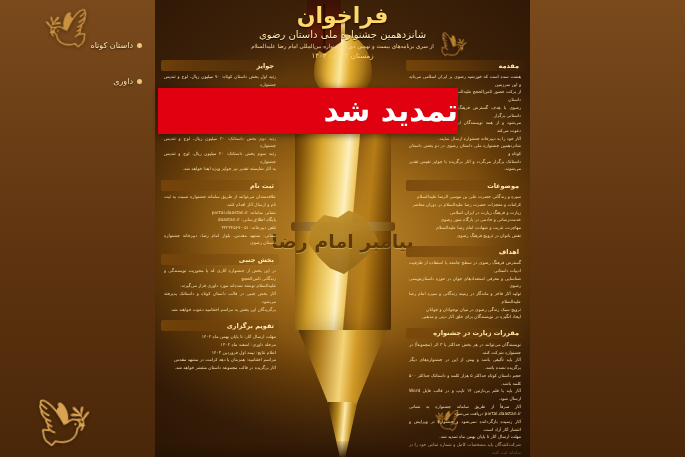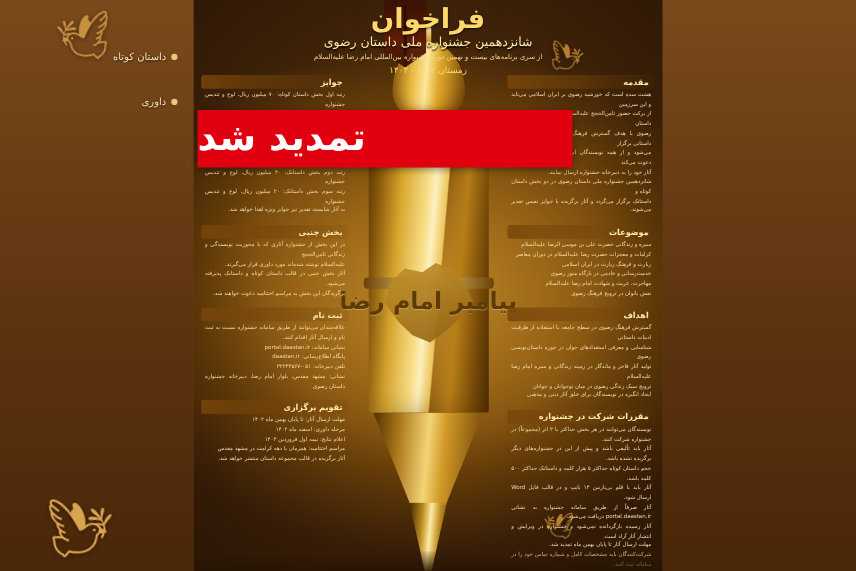--- a/index.html
+++ b/index.html
@@ -293,21 +293,21 @@
   
   .extended-banner {
     position: absolute;
     left: 158px;
     top: 88px;
     width: 300px;
     height: 46px;
     background: #e0000f;
     display: flex;
     align-items: center;
-    justify-content: flex-start;
+    justify-content: flex-end;
     z-index: 20;
     box-shadow: 0 2px 6px rgba(0,0,0,0.45);
   }
   .extended-banner span {
     font-family: "DejaVu Sans", sans-serif;
     font-size: 30px;
     font-weight: bold;
     color: #ffffff;
     letter-spacing: 3px;
     line-height: 1;
@@ -398,21 +398,21 @@
         <div class="section-body">
           <span class="line">گسترش فرهنگ رضوی در سطح جامعه با استفاده از ظرفیت ادبیات داستانی</span>
           <span class="line">شناسایی و معرفی استعدادهای جوان در حوزه داستان‌نویسی رضوی</span>
           <span class="line">تولید آثار فاخر و ماندگار در زمینه زندگانی و سیره امام رضا علیه‌السلام</span>
           <span class="line">ترویج سبک زندگی رضوی در میان نوجوانان و جوانان</span>
           <span class="line">ایجاد انگیزه در نویسندگان برای خلق آثار دینی و مذهبی</span>
         </div>
       </div>
 
       <div class="section">
-        <span class="section-head">مقررات شرکت در جشنواره</span>
+        <span class="section-head">مقررات زیارت در جشنواره</span>
         <div class="section-body">
           <span class="line">نویسندگان می‌توانند در هر بخش حداکثر با ۳ اثر (مجموعاً) در جشنواره شرکت کنند.</span>
           <span class="line">آثار باید تألیفی باشد و پیش از این در جشنواره‌های دیگر برگزیده نشده باشد.</span>
           <span class="line">حجم داستان کوتاه حداکثر ۵ هزار کلمه و داستانک حداکثر ۵۰۰ کلمه باشد.</span>
           <span class="line">آثار باید با قلم بی‌نازنین ۱۴ تایپ و در قالب فایل Word ارسال شود.</span>
           <span class="line">آثار صرفاً از طریق سامانه جشنواره به نشانی portal.daastan.ir دریافت می‌شود.</span>
           <span class="line">آثار رسیده بازگردانده نمی‌شود و جشنواره در ویرایش و انتشار آثار آزاد است.</span>
           <span class="line">مهلت ارسال آثار تا پایان بهمن ماه تمدید شد.</span>
           <span class="line">شرکت‌کنندگان باید مشخصات کامل و شماره تماس خود را در سامانه ثبت کنند.</span>
           <span class="line">آثار فاقد شرایط فوق از دور داوری حذف خواهند شد.</span>
@@ -430,41 +430,41 @@
           <span class="line">رتبه دوم بخش داستان کوتاه: ۵۰ میلیون ریال، لوح و تندیس جشنواره</span>
           <span class="line">رتبه سوم بخش داستان کوتاه: ۳۰ میلیون ریال، لوح و تندیس جشنواره</span>
           <span class="line">رتبه اول بخش داستانک: ۴۰ میلیون ریال، لوح و تندیس جشنواره</span>
           <span class="line">رتبه دوم بخش داستانک: ۳۰ میلیون ریال، لوح و تندیس جشنواره</span>
           <span class="line">رتبه سوم بخش داستانک: ۲۰ میلیون ریال، لوح و تندیس جشنواره</span>
           <span class="line">به آثار شایسته تقدیر نیز جوایز ویژه اهدا خواهد شد.</span>
         </div>
       </div>
 
       <div class="section">
-        <span class="section-head">بخش جنبی</span>
-        <div class="section-body">
-          <span class="line">در این بخش از جشنواره آثاری که با محوریت نویسندگی و زندگانی ثامن‌الحجج</span>
-          <span class="line">علیه‌السلام نوشته شده‌اند مورد داوری قرار می‌گیرند.</span>
-          <span class="line">آثار بخش جنبی در قالب داستان کوتاه و داستانک پذیرفته می‌شود.</span>
-          <span class="line">برگزیدگان این بخش به مراسم اختتامیه دعوت خواهند شد.</span>
-        </div>
-      </div>
-
-      <div class="section">
         <span class="section-head">ثبت نام</span>
         <div class="section-body">
           <span class="line">علاقه‌مندان می‌توانند از طریق سامانه جشنواره نسبت به ثبت نام و ارسال آثار اقدام کنند.</span>
           <span class="line">نشانی سامانه: portal.daastan.ir</span>
           <span class="line">پایگاه اطلاع‌رسانی: daastan.ir</span>
           <span class="line">تلفن دبیرخانه: ۰۵۱-۳۲۲۳۴۵۶۷</span>
           <span class="line">نشانی: مشهد مقدس، بلوار امام رضا، دبیرخانه جشنواره داستان رضوی</span>
         </div>
       </div>
 
       <div class="section">
+        <span class="section-head">بخش جنبی</span>
+        <div class="section-body">
+          <span class="line">در این بخش از جشنواره آثاری که با محوریت نویسندگی و زندگانی ثامن‌الحجج</span>
+          <span class="line">علیه‌السلام نوشته شده‌اند مورد داوری قرار می‌گیرند.</span>
+          <span class="line">آثار بخش جنبی در قالب داستان کوتاه و داستانک پذیرفته می‌شود.</span>
+          <span class="line">برگزیدگان این بخش به مراسم اختتامیه دعوت خواهند شد.</span>
+        </div>
+      </div>
+
+      <div class="section">
         <span class="section-head">تقویم برگزاری</span>
         <div class="section-body">
           <span class="line">مهلت ارسال آثار: تا پایان بهمن ماه ۱۴۰۲</span>
           <span class="line">مرحله داوری: اسفند ماه ۱۴۰۲</span>
           <span class="line">اعلام نتایج: نیمه اول فروردین ۱۴۰۳</span>
           <span class="line">مراسم اختتامیه: همزمان با دهه کرامت در مشهد مقدس</span>
           <span class="line">آثار برگزیده در قالب مجموعه داستان منتشر خواهد شد.</span>
         </div>
       </div>
 

